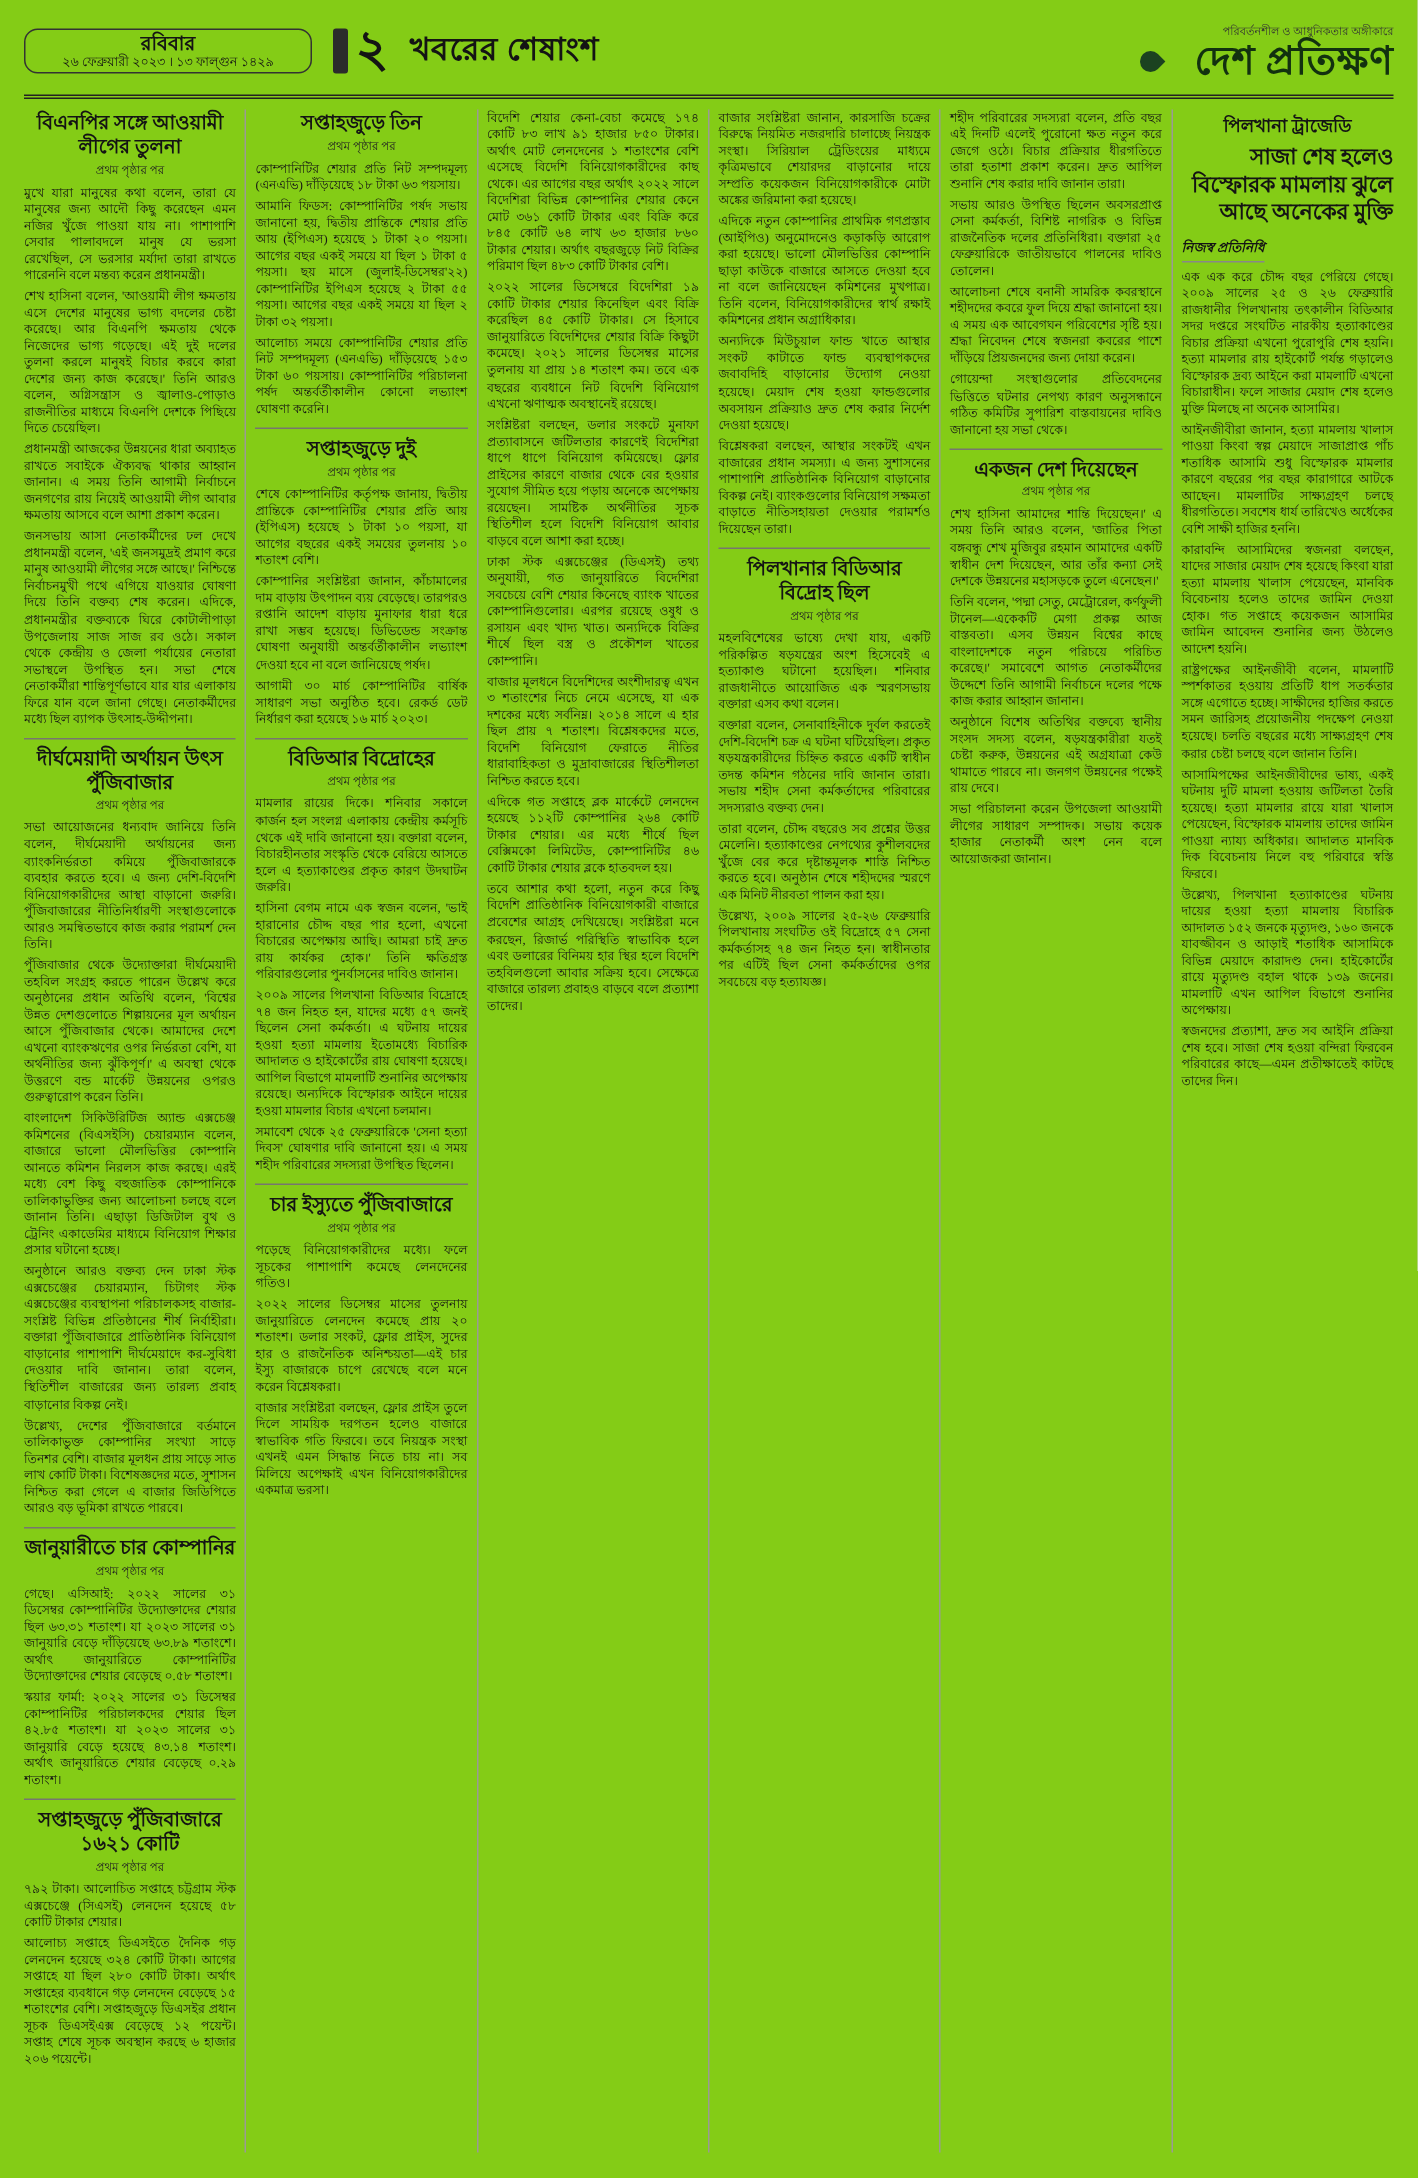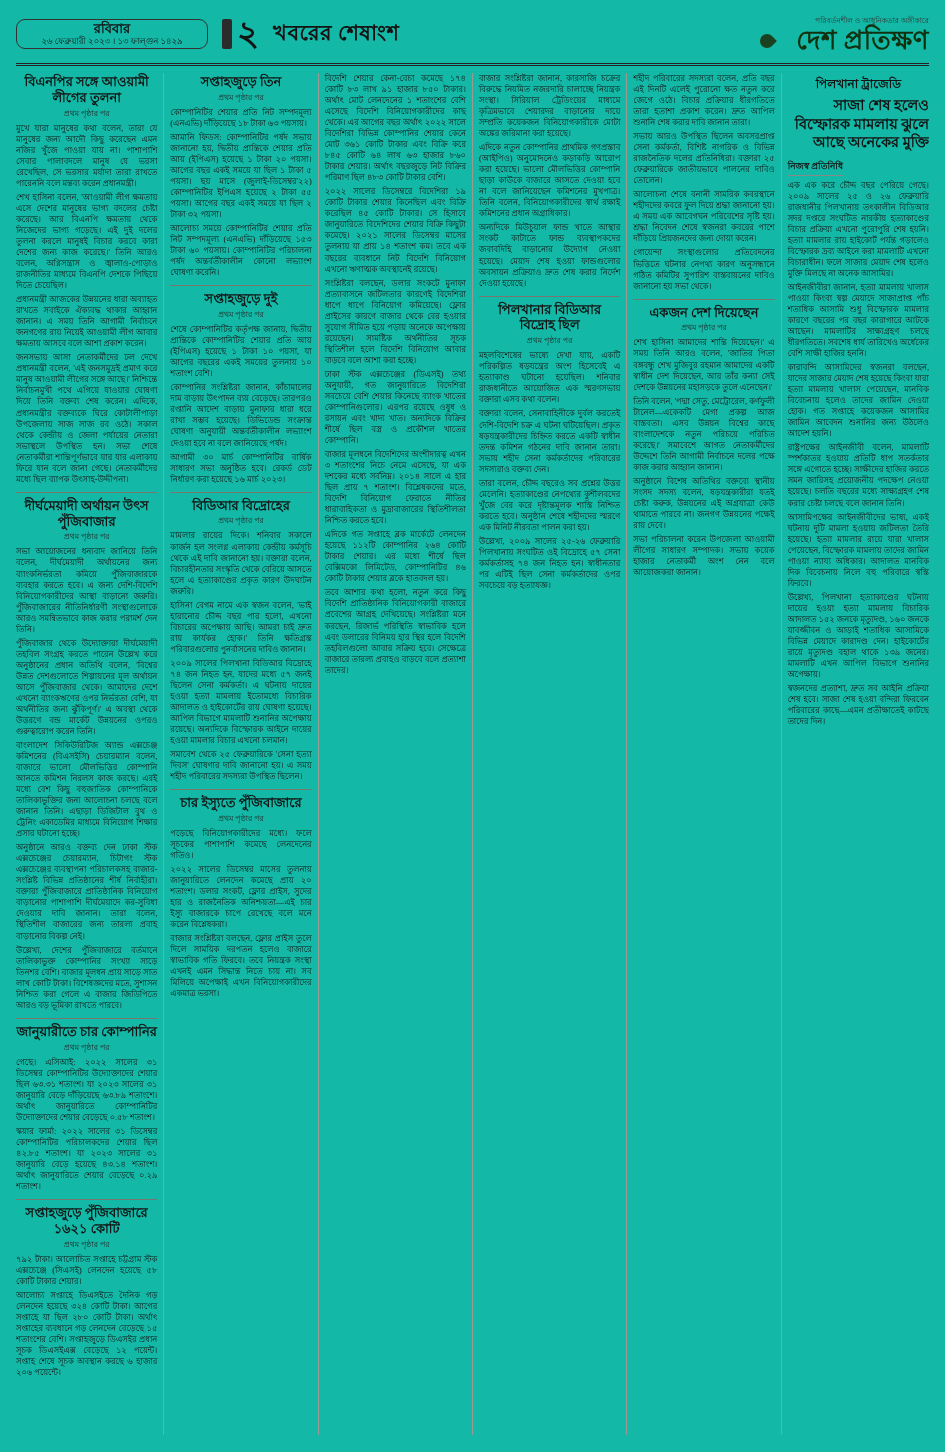--- a/index.html
+++ b/index.html
@@ -1,18 +1,18 @@
 <!DOCTYPE html>
 <html><head>
 <meta charset="utf-8">
 <style>
   html,body{margin:0;padding:0;background:#d8d8d2;}
   .page{
     width:945px;height:1452px;margin:0 auto;box-sizing:border-box;
-    background:#14b8a6;color:#141414;
+    background:#84cc16;color:#141414;
     padding:10px 16px 15px 16px;
     font-family:"Liberation Serif","DejaVu Serif",serif;
     overflow:hidden;position:relative;
   }
   
   .hdr{
     display:flex;align-items:center;gap:14px;
     border-bottom:3px double #222;padding-bottom:5px;min-height:48px;
   }
   .datebox{
@@ -36,21 +36,21 @@
   .col:first-child{padding-left:0;}
   .col:last-child{border-right:none;padding-right:0;}
   article{margin:0 0 7px 0;}
   article.rule{border-top:1px solid #77776f;padding-top:4px;}
   .hl{font-size:13px;font-weight:bold;text-align:center;line-height:1.22;margin:1px 0 1px;}
   .cont{font-size:7.8px;text-align:center;margin:0 0 3px;color:#222;}
   .bp{font-size:8.3px;line-height:1.33;text-align:justify;margin:0 0 3px;word-break:break-word;}
   
   .kicker{font-size:12px;font-weight:bold;text-align:center;margin:2px 0 1px;}
   .bighl{font-size:14.5px;font-weight:bold;text-align:right;line-height:1.28;margin:0 0 3px;}
-  .byline{font-size:9px;font-weight:bold;margin:1px 0 4px;border-bottom:1px solid #888;display:inline-block;padding-bottom:1px;}
+  .byline{font-size:9px;font-weight:bold;margin:1px 0 4px;border-bottom:1px solid #888;display:inline-block;padding-bottom:1px;font-style:italic;}
 </style>
 </head>
 <body>
 
 <div class="page">
 
   <div class="hdr">
     <div class="datebox">
       <div class="day">রবিবার</div>
       <div class="date">২৬ ফেব্রুয়ারী ২০২৩ । ১৩ ফাল্গুন ১৪২৯</div>
@@ -165,20 +165,21 @@
           </div>
       </article>
     </div>
 
     <div class="col">
       <article>
         <div>
             <p class="bp">বাজার সংশ্লিষ্টরা জানান, কারসাজি চক্রের বিরুদ্ধে নিয়মিত নজরদারি চালাচ্ছে নিয়ন্ত্রক সংস্থা। সিরিয়াল ট্রেডিংয়ের মাধ্যমে কৃত্রিমভাবে শেয়ারদর বাড়ানোর দায়ে সম্প্রতি কয়েকজন বিনিয়োগকারীকে মোটা অঙ্কের জরিমানা করা হয়েছে।</p>
             <p class="bp">এদিকে নতুন কোম্পানির প্রাথমিক গণপ্রস্তাব (আইপিও) অনুমোদনেও কড়াকড়ি আরোপ করা হয়েছে। ভালো মৌলভিত্তির কোম্পানি ছাড়া কাউকে বাজারে আসতে দেওয়া হবে না বলে জানিয়েছেন কমিশনের মুখপাত্র। তিনি বলেন, বিনিয়োগকারীদের স্বার্থ রক্ষাই কমিশনের প্রধান অগ্রাধিকার।</p>
             <p class="bp">অন্যদিকে মিউচুয়াল ফান্ড খাতে আস্থার সংকট কাটাতে ফান্ড ব্যবস্থাপকদের জবাবদিহি বাড়ানোর উদ্যোগ নেওয়া হয়েছে। মেয়াদ শেষ হওয়া ফান্ডগুলোর অবসায়ন প্রক্রিয়াও দ্রুত শেষ করার নির্দেশ দেওয়া হয়েছে।</p>
+            <p class="bp">বিশ্লেষকরা বলছেন, আস্থার সংকটই এখন বাজারের প্রধান সমস্যা। এ জন্য সুশাসনের পাশাপাশি প্রাতিষ্ঠানিক বিনিয়োগ বাড়ানোর বিকল্প নেই। ব্যাংকগুলোর বিনিয়োগ সক্ষমতা বাড়াতে নীতিসহায়তা দেওয়ার পরামর্শও দিয়েছেন তারা।</p>
           </div>
       </article>
       <article class="rule">
         <h3 class="hl">পিলখানার বিডিআর বিদ্রোহ ছিল</h3>
         <div class="cont">প্রথম পৃষ্ঠার পর</div>
         <div>
             <p class="bp">মহলবিশেষের ভাষ্যে দেখা যায়, একটি পরিকল্পিত ষড়যন্ত্রের অংশ হিসেবেই এ হত্যাকাণ্ড ঘটানো হয়েছিল। শনিবার রাজধানীতে আয়োজিত এক স্মরণসভায় বক্তারা এসব কথা বলেন।</p>
             <p class="bp">বক্তারা বলেন, সেনাবাহিনীকে দুর্বল করতেই দেশি-বিদেশি চক্র এ ঘটনা ঘটিয়েছিল। প্রকৃত ষড়যন্ত্রকারীদের চিহ্নিত করতে একটি স্বাধীন তদন্ত কমিশন গঠনের দাবি জানান তারা। সভায় শহীদ সেনা কর্মকর্তাদের পরিবারের সদস্যরাও বক্তব্য দেন।</p>
             <p class="bp">তারা বলেন, চৌদ্দ বছরেও সব প্রশ্নের উত্তর মেলেনি। হত্যাকাণ্ডের নেপথ্যের কুশীলবদের খুঁজে বের করে দৃষ্টান্তমূলক শাস্তি নিশ্চিত করতে হবে। অনুষ্ঠান শেষে শহীদদের স্মরণে এক মিনিট নীরবতা পালন করা হয়।</p>
             <p class="bp">উল্লেখ্য, ২০০৯ সালের ২৫-২৬ ফেব্রুয়ারি পিলখানায় সংঘটিত ওই বিদ্রোহে ৫৭ সেনা কর্মকর্তাসহ ৭৪ জন নিহত হন। স্বাধীনতার পর এটিই ছিল সেনা কর্মকর্তাদের ওপর সবচেয়ে বড় হত্যাযজ্ঞ।</p>

